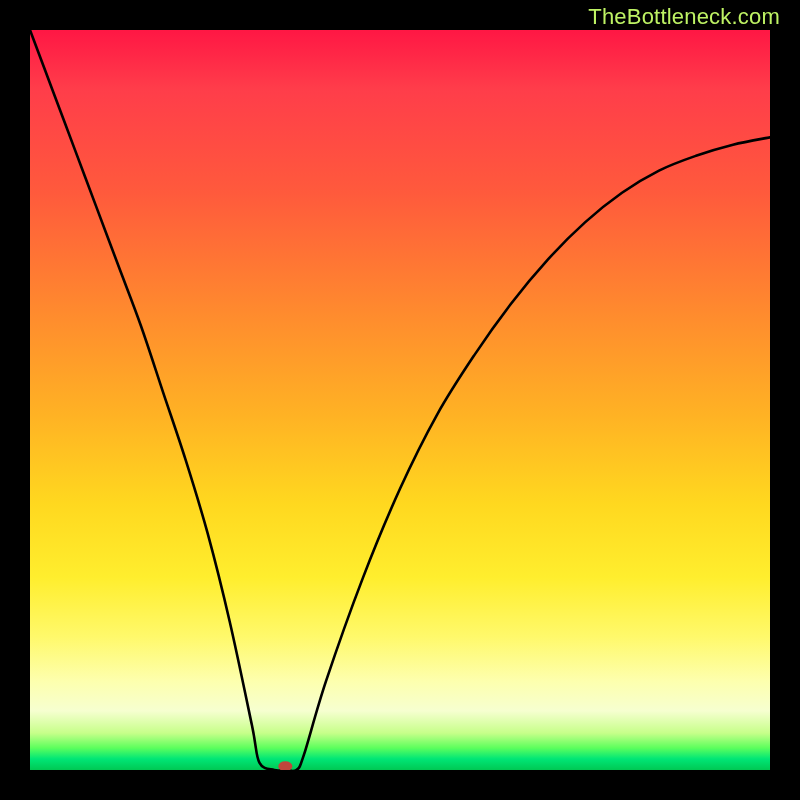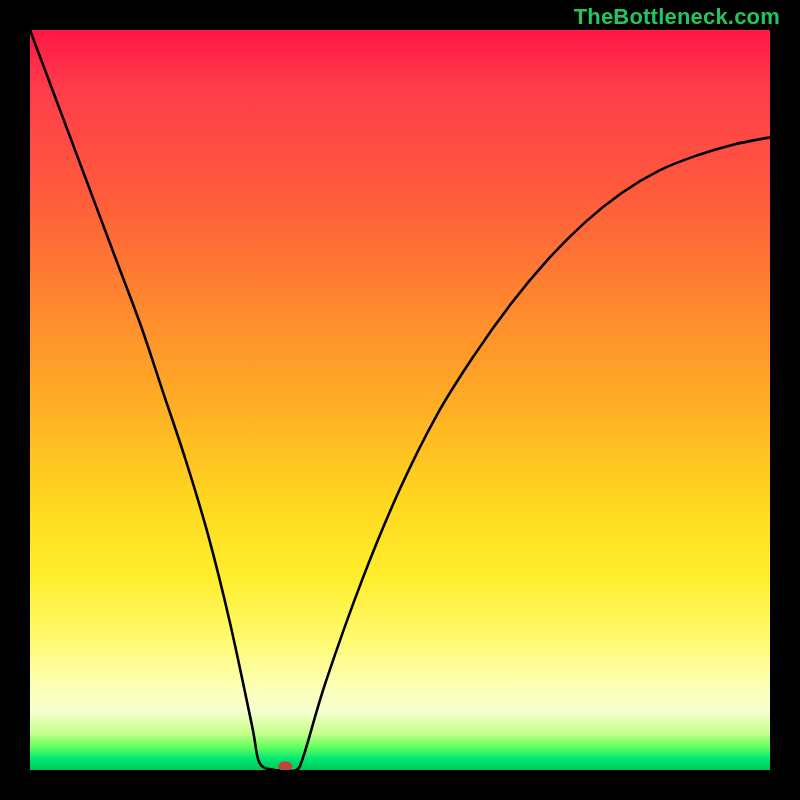--- a/index.html
+++ b/index.html
@@ -46,23 +46,23 @@
     position: absolute;
     left: 0;
     top: 0;
     width: 740px;
     height: 740px;
   }
   .watermark {
     position: absolute;
     top: 4px;
     right: 20px;
-    color: #22c55e;
+    color: #bef264;
     font-size: 22px;
-    font-weight: 700;
+    font-weight: 400;
     letter-spacing: 0.2px;
     user-select: none;
   }
 </style>
 </head>
 <body>
 
 <div class="frame">
 
   <div class="watermark">TheBottleneck.com</div>

